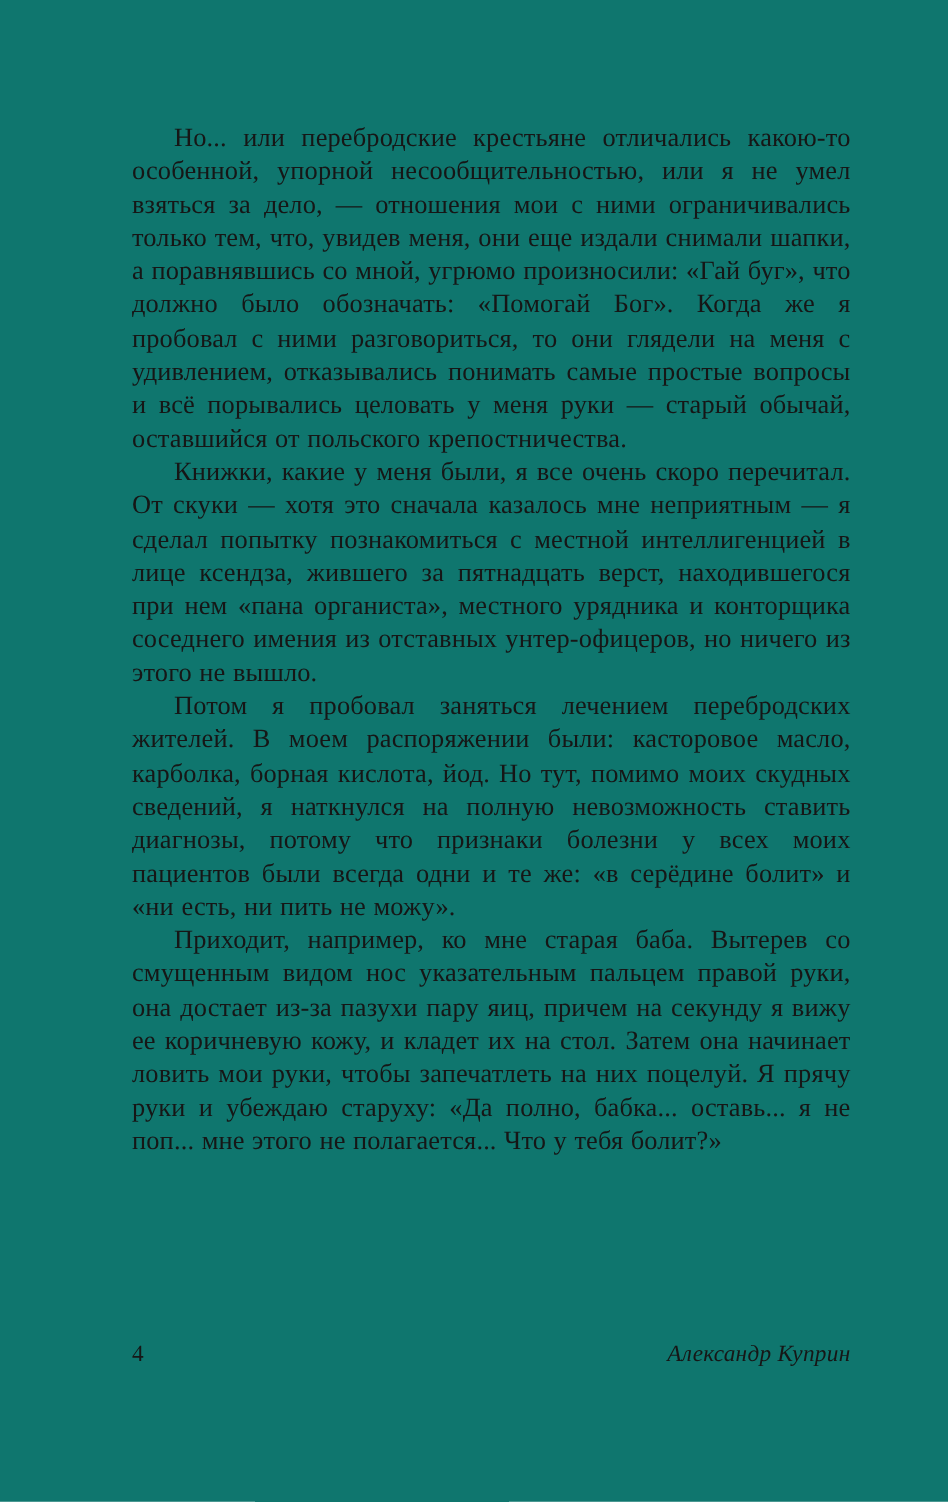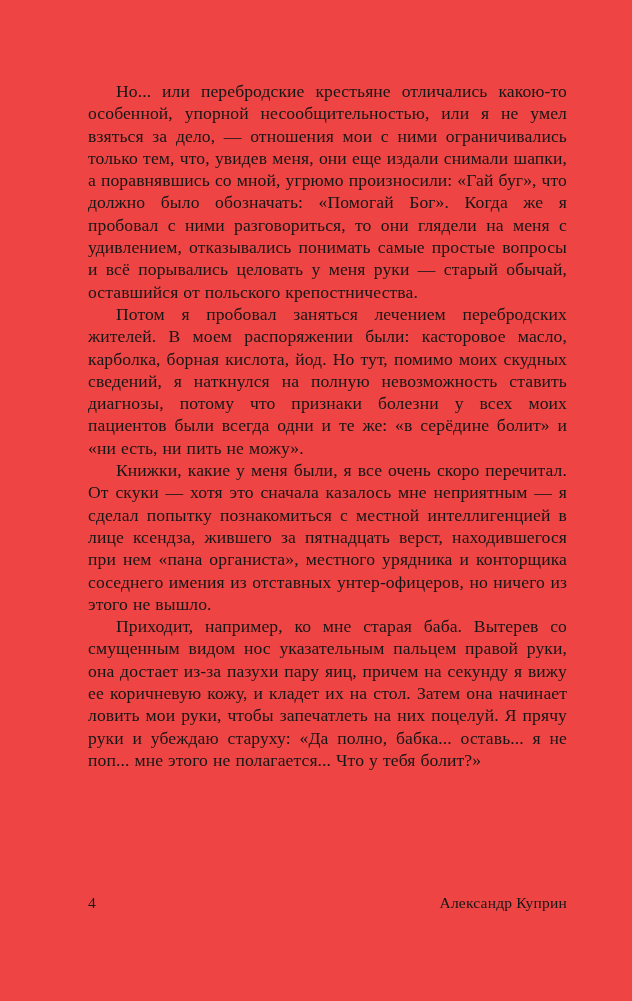--- a/index.html
+++ b/index.html
@@ -11,21 +11,21 @@
     height: 1001px;
     background: #ffffff;
     position: relative;
     font-family: "Liberation Serif", "DejaVu Serif", serif;
     color: #161616;
     overflow: hidden;
   }
   .book-page {
     position: absolute;
     inset: 0;
-    background: #ef4444;
+    background: #0f766e;
   }
   .text-block {
     position: absolute;
     left: 88px;
     top: 80px;
     width: 479px;
   }
   .text-block p {
     margin: 0;
     padding: 0;
@@ -43,33 +43,34 @@
     width: 479px;
     display: flex;
     justify-content: space-between;
     align-items: baseline;
     font-size: 15.5px;
   }
   .page-number {
     font-style: normal;
   }
   .author-name {
+    font-style: italic;
     letter-spacing: 0.2px;
     margin-left: 45px;
   }
 </style>
 </head>
 <body>
 
 <div class="book-page">
 
   <div class="text-block">
     <p>Но... или перебродские крестьяне отличались какою-то особенной, упорной несообщительностью, или я не умел взяться за дело, — отношения мои с ними ограничивались только тем, что, увидев меня, они еще издали снимали шапки, а поравнявшись со мной, угрюмо произносили: «Гай буг», что должно было обозначать: «Помогай Бог». Когда же я пробовал с ними разговориться, то они глядели на меня с удивлением, отказывались понимать самые простые вопросы и всё порывались целовать у меня руки — старый обычай, оставшийся от польского крепостничества.</p>
+    <p>Книжки, какие у меня были, я все очень скоро перечитал. От скуки — хотя это сначала казалось мне неприятным — я сделал попытку познакомиться с местной интеллигенцией в лице ксендза, жившего за пятнадцать верст, находившегося при нем «пана органиста», местного урядника и конторщика соседнего имения из отставных унтер-офицеров, но ничего из этого не вышло.</p>
     <p>Потом я пробовал заняться лечением перебродских жителей. В моем распоряжении были: касторовое масло, карболка, борная кислота, йод. Но тут, помимо моих скудных сведений, я наткнулся на полную невозможность ставить диагнозы, потому что признаки болезни у всех моих пациентов были всегда одни и те же: «в серёдине болит» и «ни есть, ни пить не можу».</p>
-    <p>Книжки, какие у меня были, я все очень скоро перечитал. От скуки — хотя это сначала казалось мне неприятным — я сделал попытку познакомиться с местной интеллигенцией в лице ксендза, жившего за пятнадцать верст, находившегося при нем «пана органиста», местного урядника и конторщика соседнего имения из отставных унтер-офицеров, но ничего из этого не вышло.</p>
     <p>Приходит, например, ко мне старая баба. Вытерев со смущенным видом нос указательным пальцем правой руки, она достает из-за пазухи пару яиц, причем на секунду я вижу ее коричневую кожу, и кладет их на стол. Затем она начинает ловить мои руки, чтобы запечатлеть на них поцелуй. Я прячу руки и убеждаю старуху: «Да полно, бабка... оставь... я не поп... мне этого не полагается... Что у тебя болит?»</p>
   </div>
 
   <div class="page-footer">
     <span class="page-number">4</span>
     <span class="author-name">Александр Куприн</span>
   </div>
 
 </div>
 

